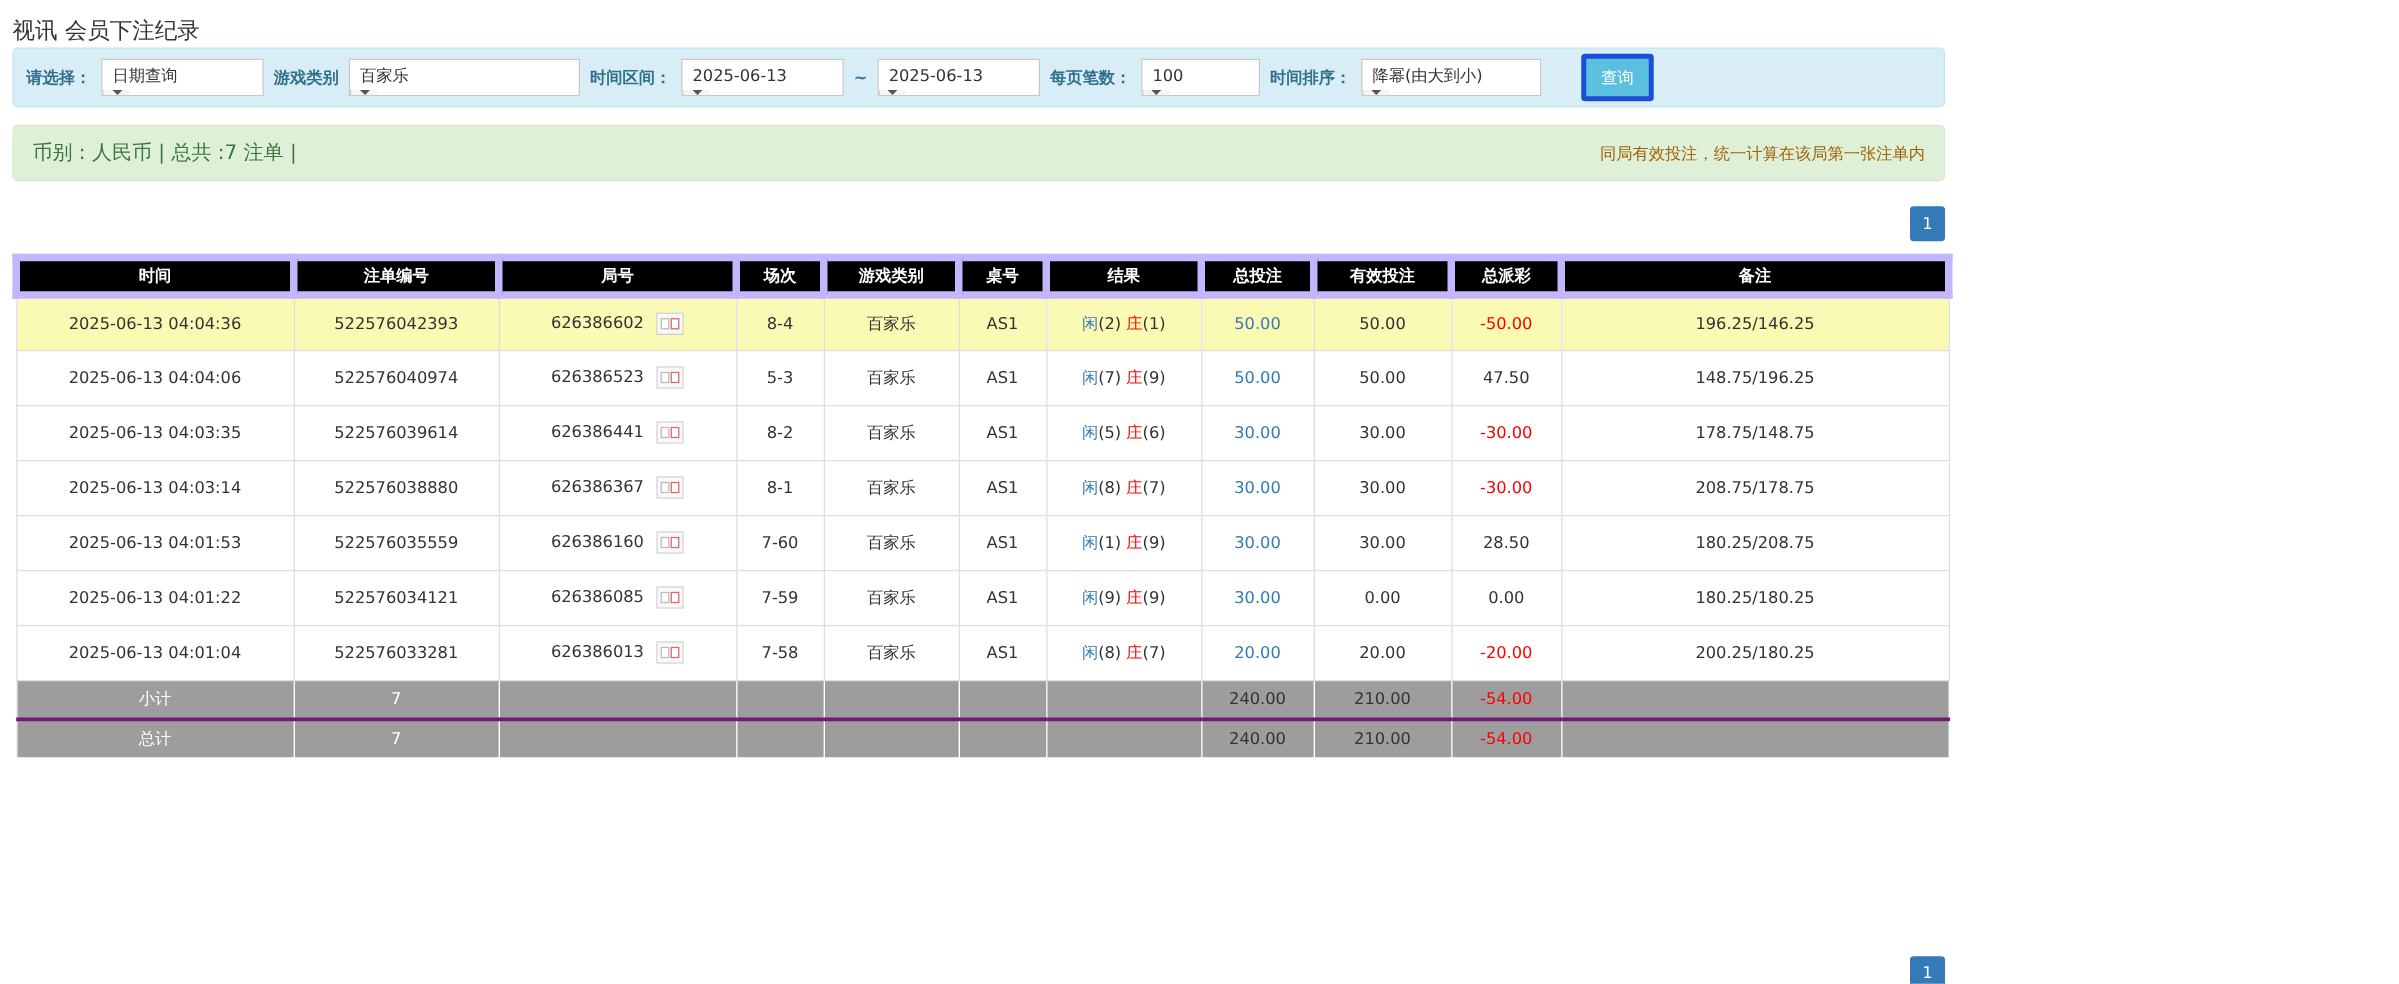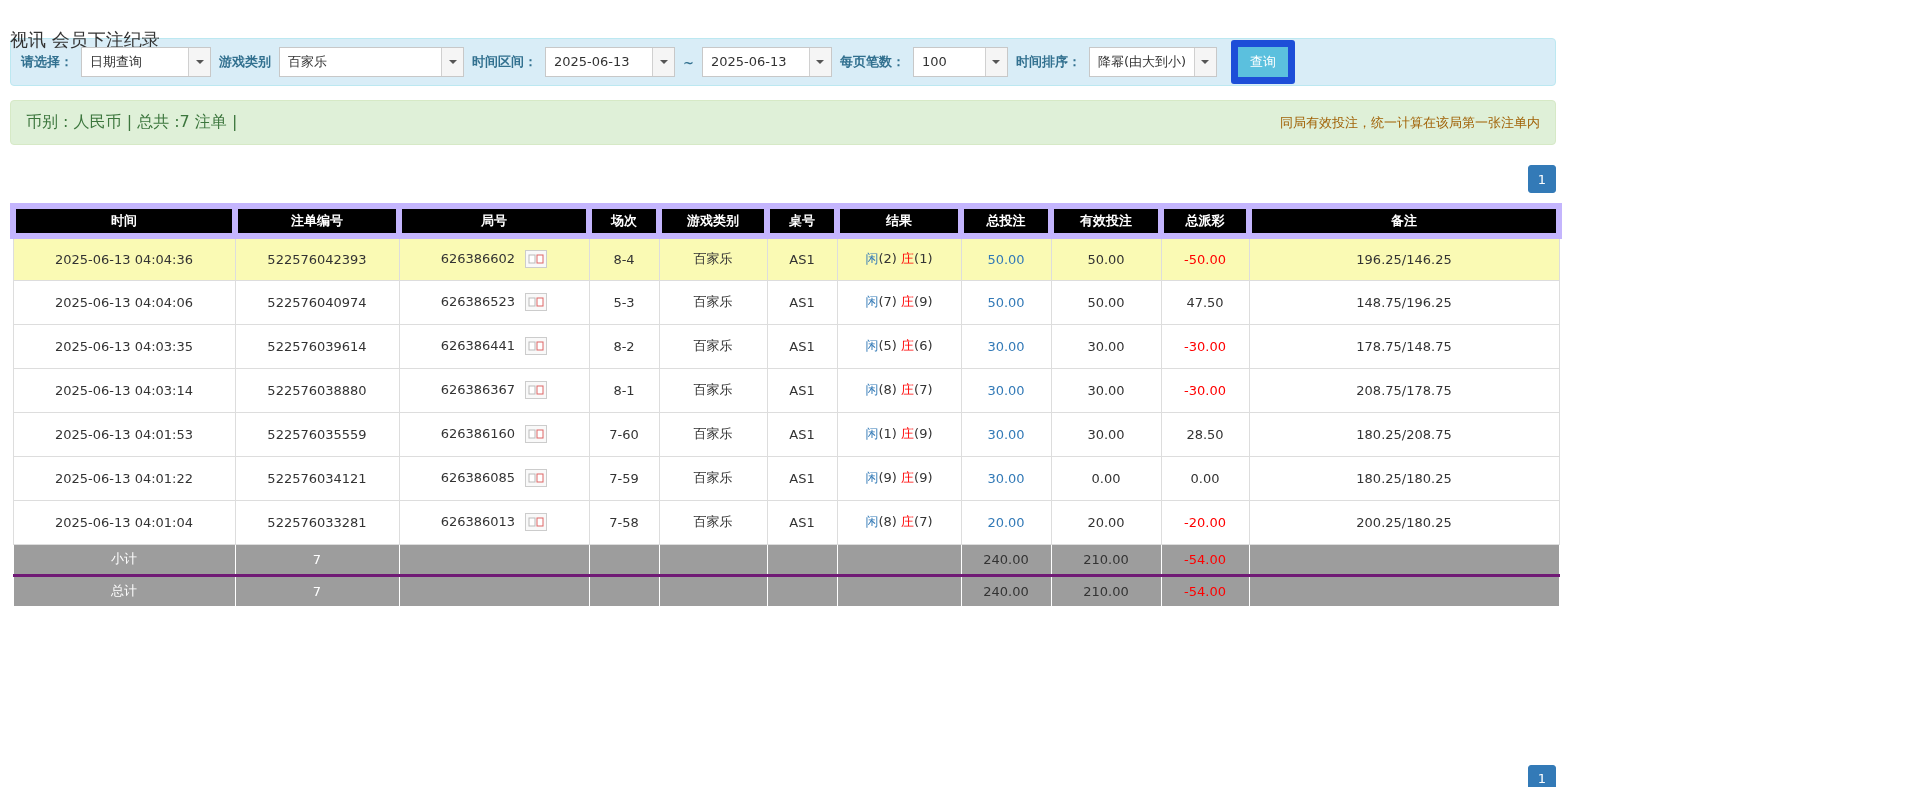--- a/index.html
+++ b/index.html
@@ -1,35 +1,35 @@
 <!DOCTYPE html>
 <html><head>
 <meta charset="utf-8">
 <style>
   * { box-sizing: border-box; margin: 0; padding: 0; }
   html, body { width: 1919px; height: 787px; overflow: hidden; background: #fff; }
   body { font-family: "DejaVu Sans", "Liberation Sans", sans-serif; font-size: 13px; color: #333; }
   .container { width: 1546px; margin-left: 10px; }
 
-  .page-title { font-size: 18px; font-weight: normal; color: #333; padding-top: 28px; height: 36px; }
+  .page-title { font-size: 18px; font-weight: normal; color: #333; padding-top: 12px; height: 36px; }
 
   
   .filter-bar { margin-top: 2px; background: #d9edf7; border: 1px solid #bce8f1; border-radius: 4px;
                 height: 48px; display: flex; align-items: center; padding: 17px 10px; gap: 8px; }
   .flabel { color: #31708f; font-weight: bold; font-size: 13px; white-space: nowrap; }
   .combo { display: inline-flex; height: 30px; background: #fff; border: 1px solid #c8c8c8;
-           border-radius: 0; overflow: hidden; cursor: pointer; }
+           border-radius: 0; overflow: hidden; cursor: pointer; flex-direction: column; }
   .combo-value { flex: 1; padding: 0 8px; line-height: 28px; font-size: 13px; color: #333; white-space: nowrap; overflow: hidden; }
   .combo-btn { width: 22px; border-left: 1px solid #d0d0d0; background: #f5f5f5;
                display: flex; align-items: center; justify-content: center; }
   .caret { width: 0; height: 0; border-left: 4px solid transparent; border-right: 4px solid transparent;
            border-top: 4px solid #555; }
-  .w130 { width: 130px; } .w185 { width: 185px; } .w95 { width: 95px; } .w160 { width: 128px; }
+  .w130 { width: 130px; } .w185 { width: 185px; } .w95 { width: 95px; } .w160 { width: 144px; }
   .tilde { color: #31708f; font-weight: bold; }
-  .search-btn { margin-left: 6px; background: #5bc0de; border: 7px solid #1d4ed8; color: #fff;
+  .search-btn { margin-left: 24px; background: #5bc0de; border: 4px solid #1d4ed8; color: #fff;
                 font-size: 13px; padding: 6px 12px; border-radius: 3px; cursor: pointer;
                 font-family: inherit; }
 
   
   .summary-bar { margin-top: 14px; background: #dff0d8; border: 1px solid #d6e9c6; border-radius: 4px;
                  padding: 11px 15px; display: flex; justify-content: space-between; align-items: center; }
   .summary-left { color: #3c763d; font-size: 16px; }
   .summary-right { color: #a16207; font-size: 13px; }
 
   

